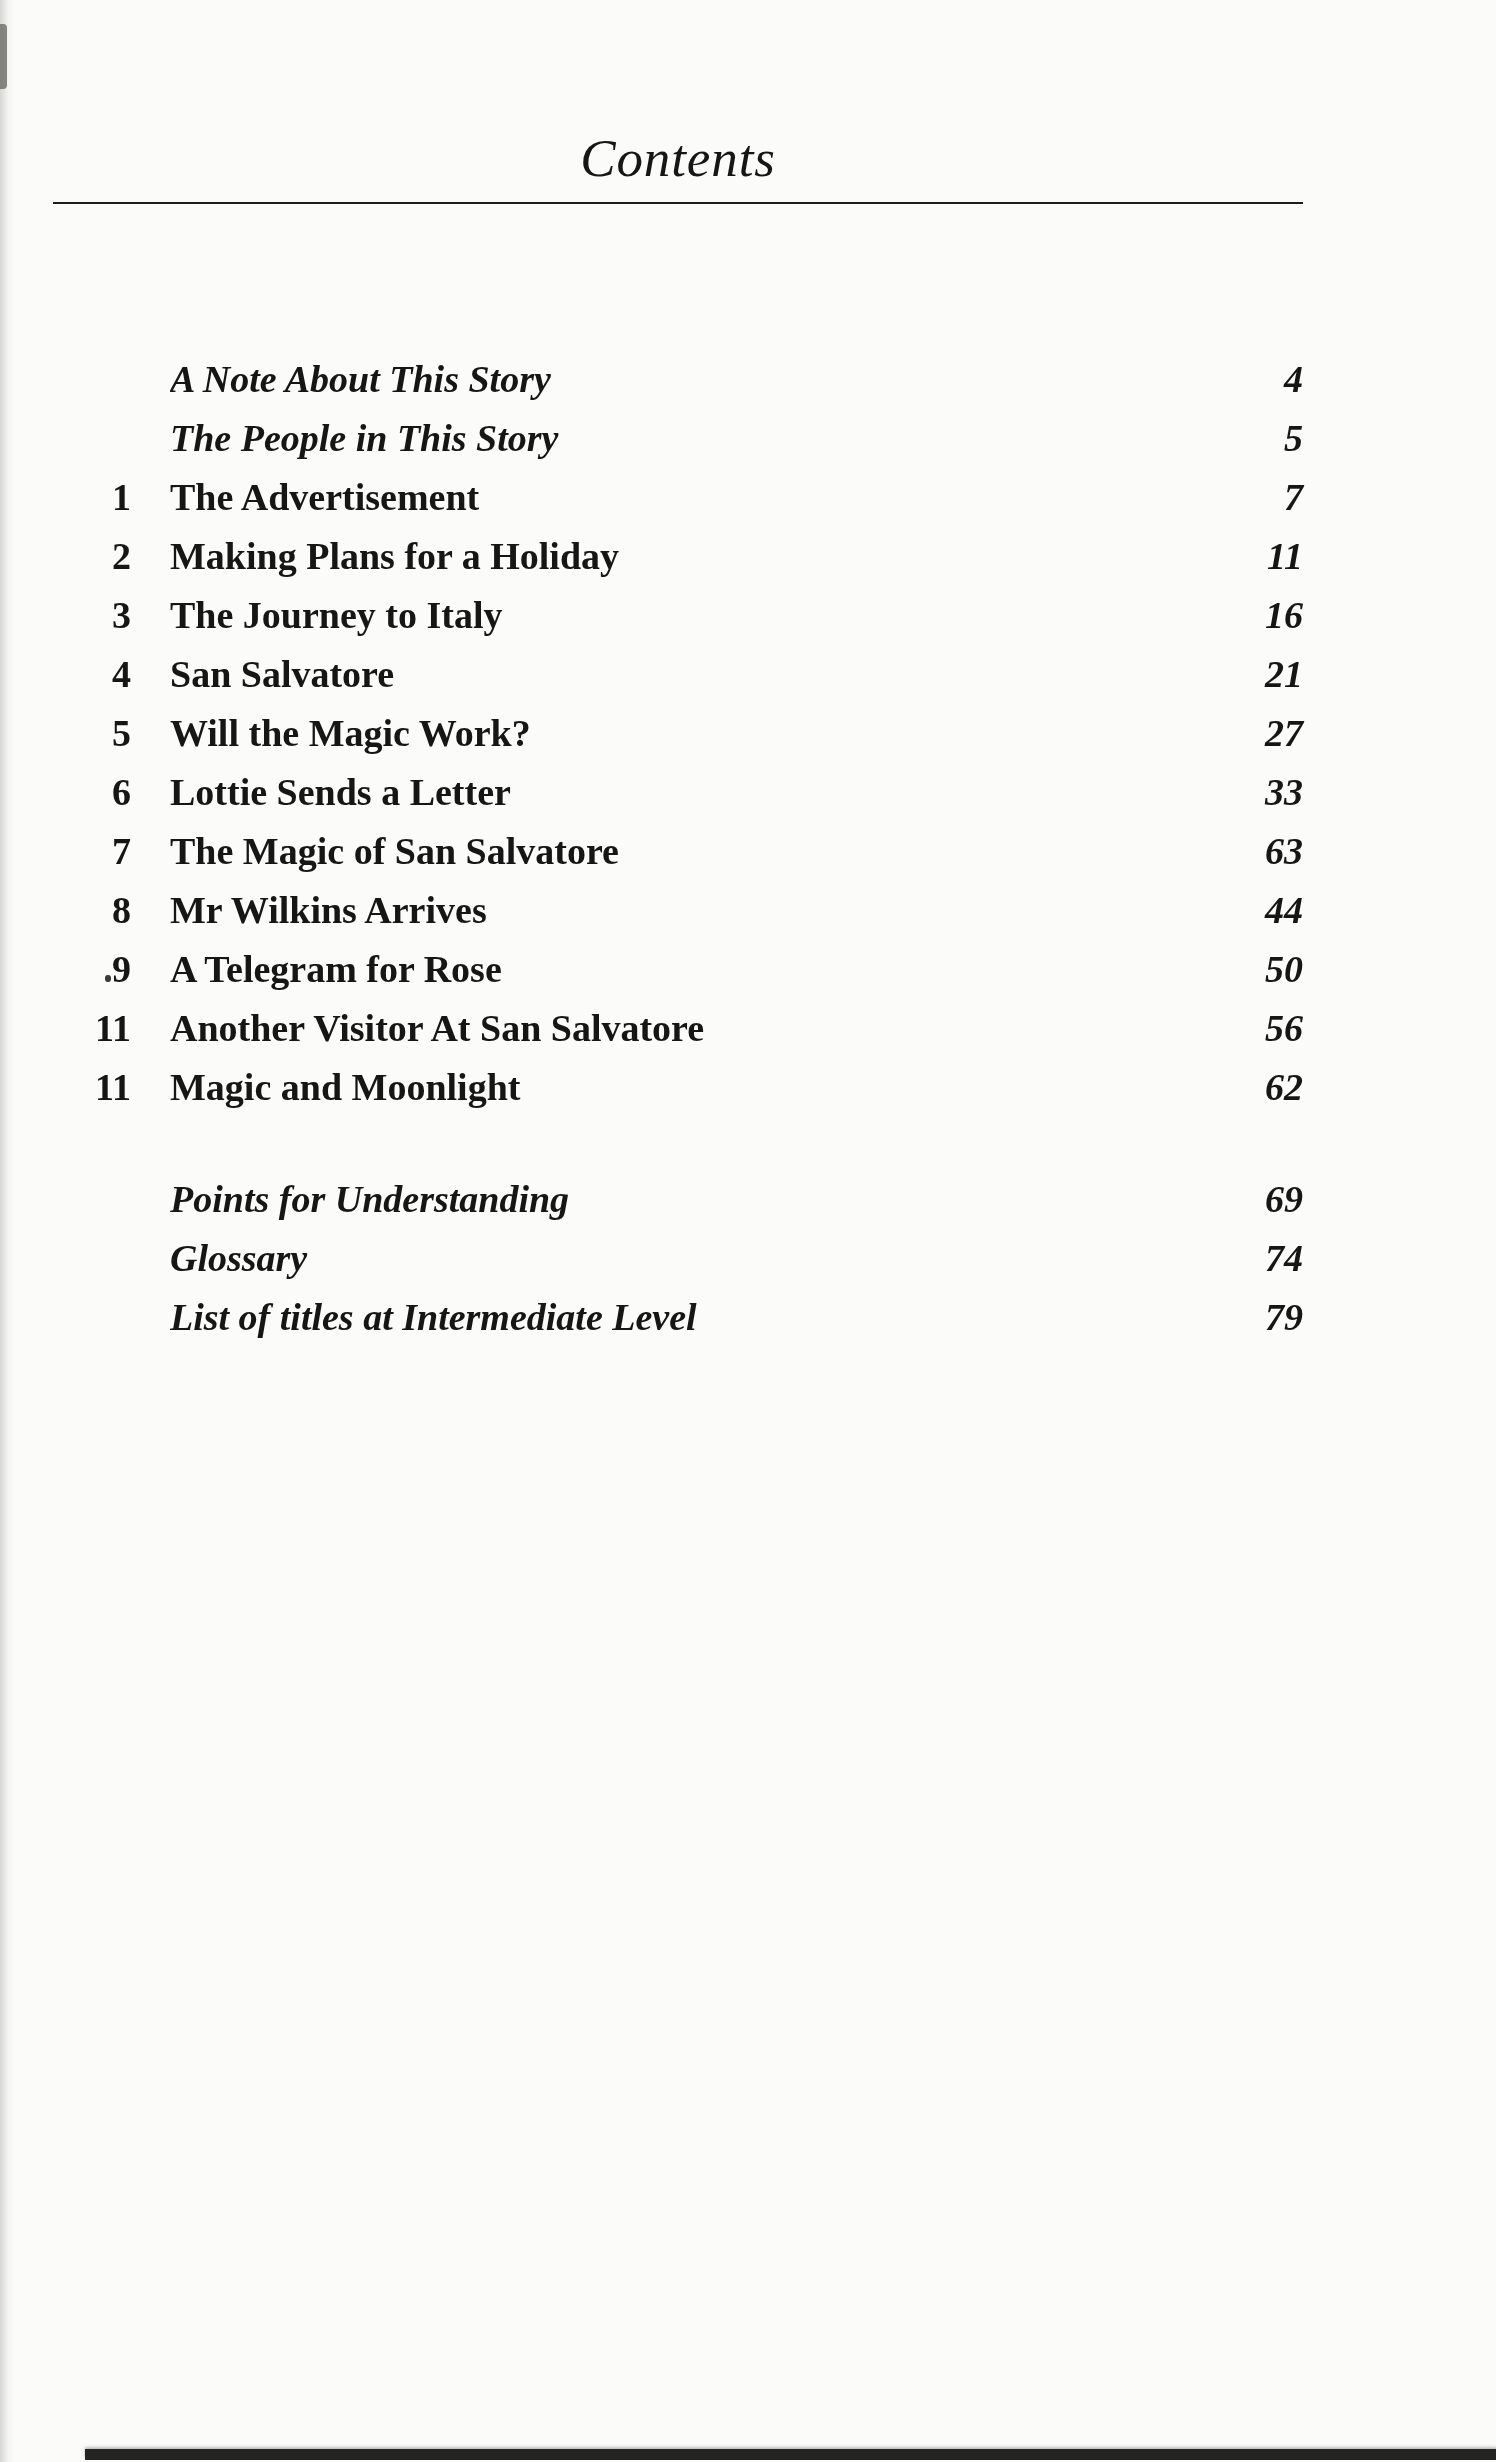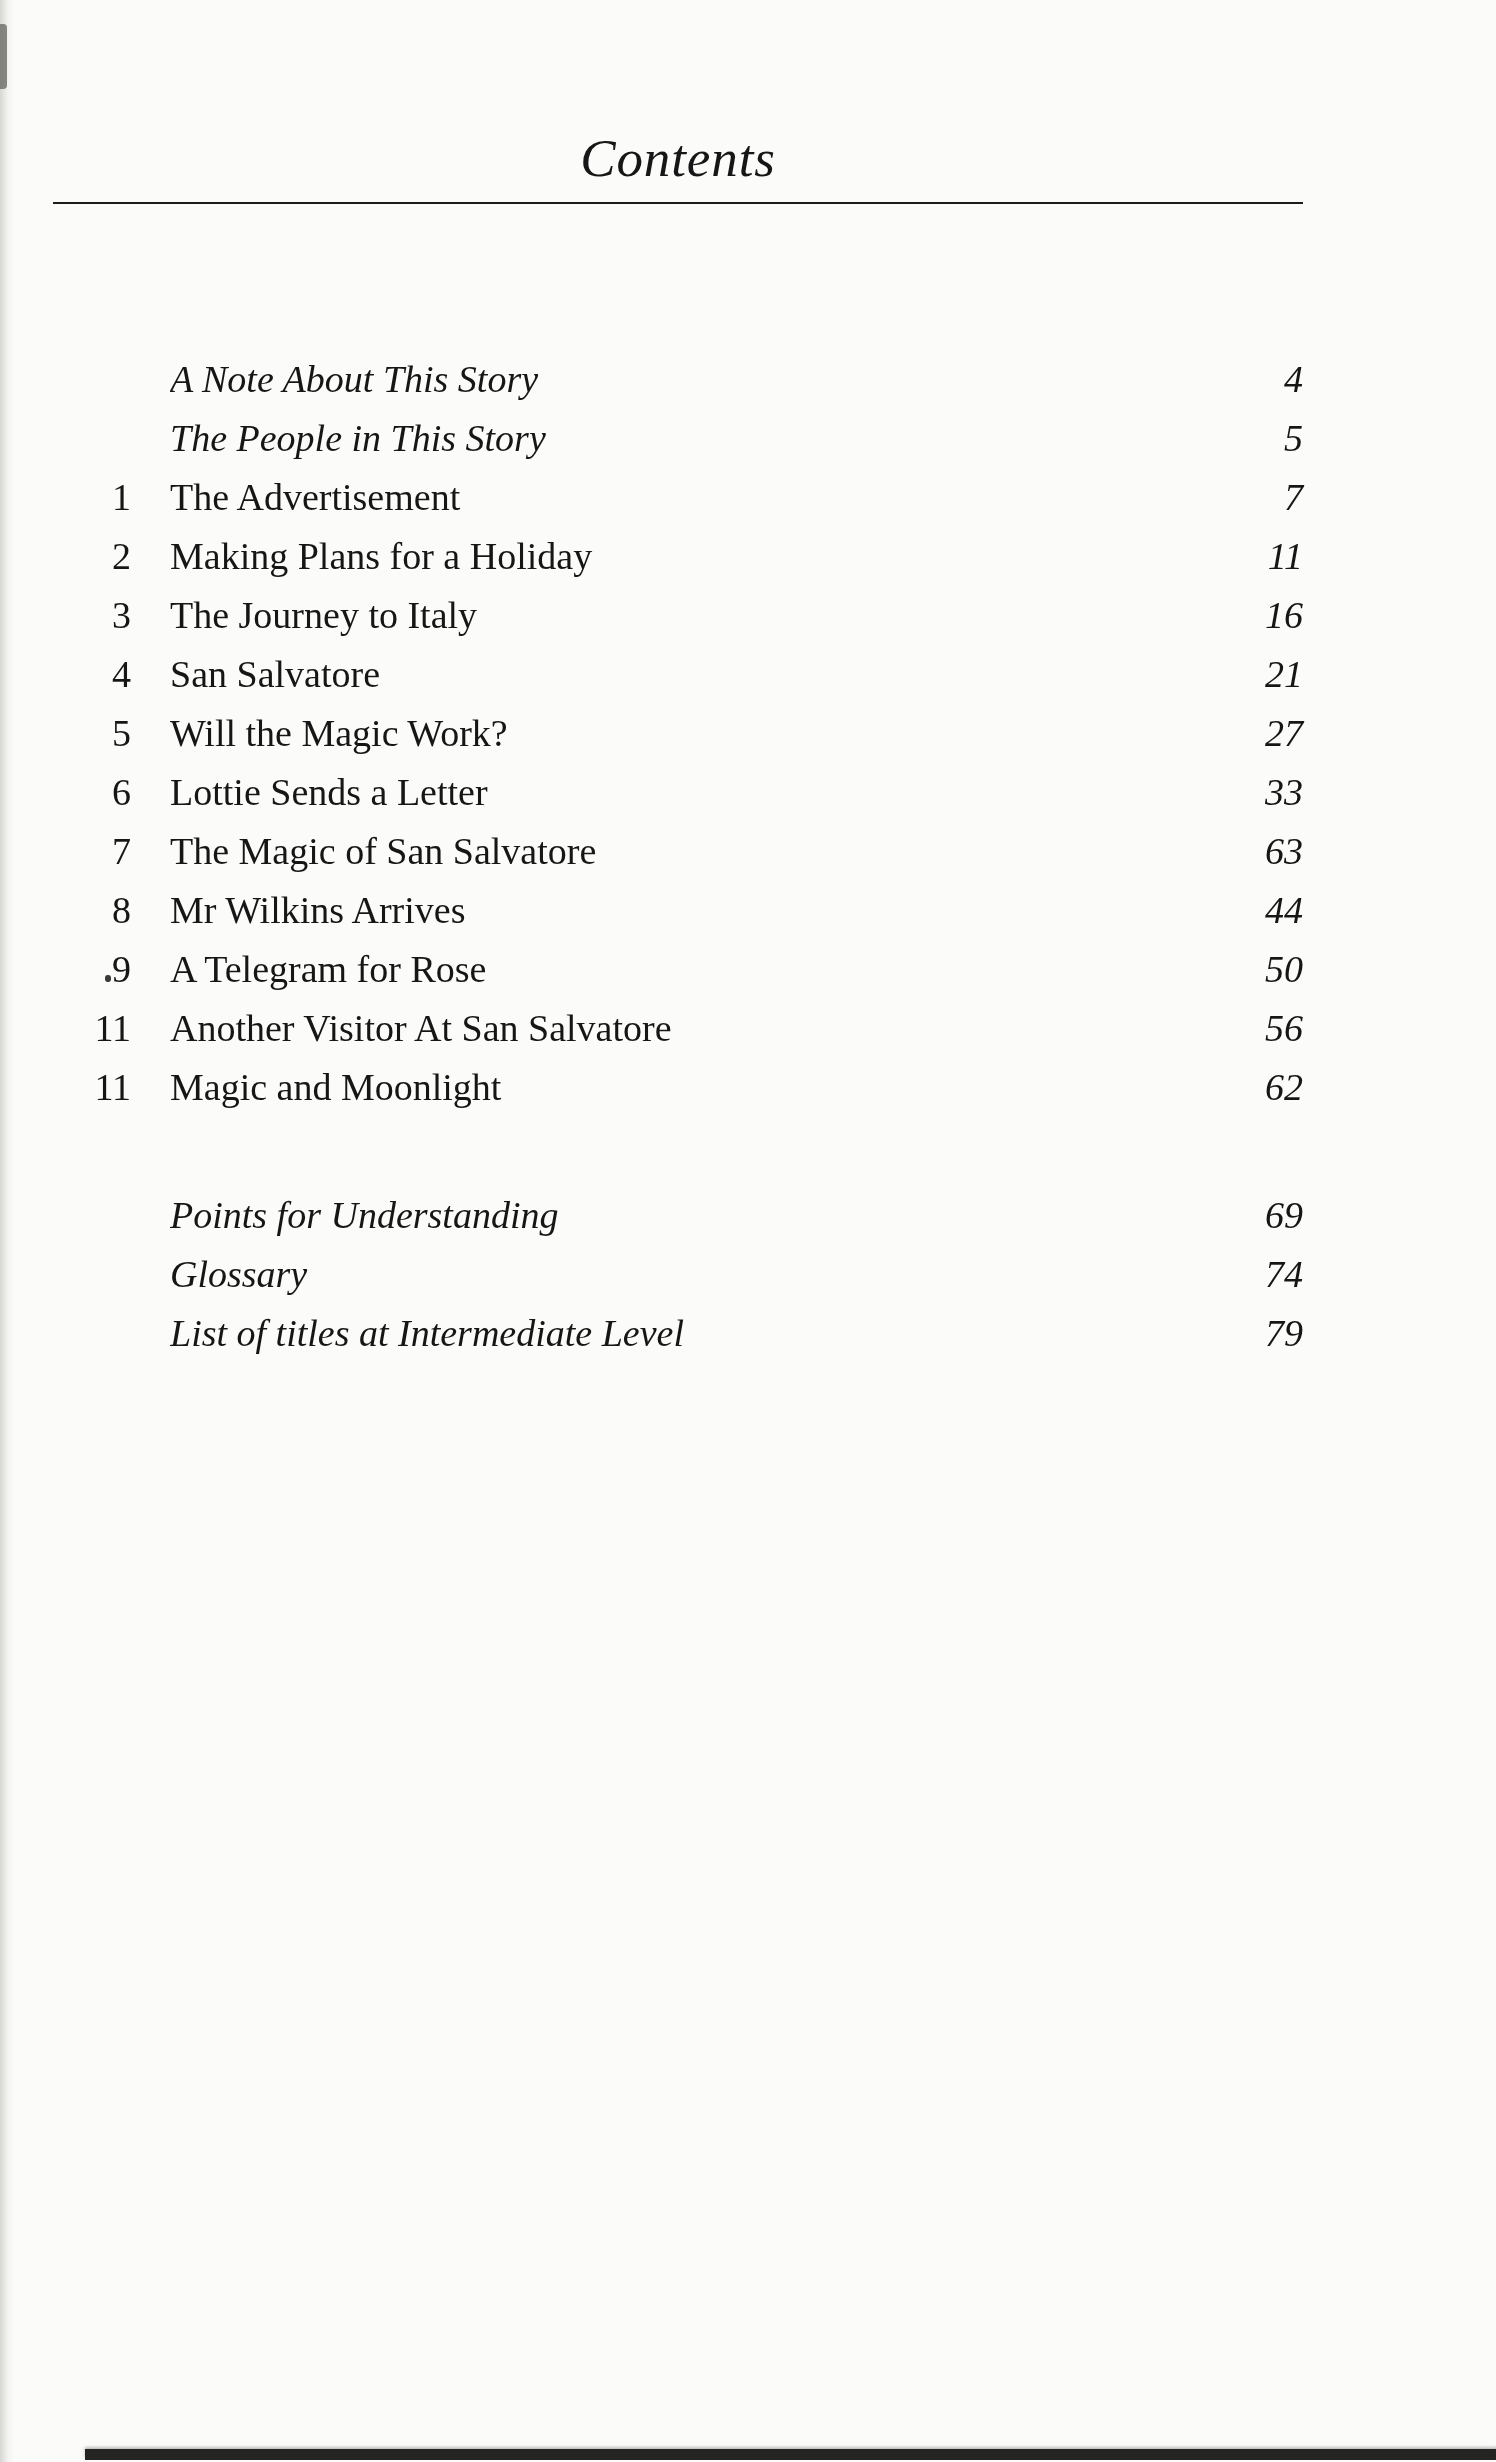--- a/index.html
+++ b/index.html
@@ -37,27 +37,28 @@
     height: 0;
   }
   .toc-rows {
     margin-top: 146px;
     font-size: 38px;
   }
   .toc-section {
     display: block;
   }
   .toc-section.back-matter {
-    margin-top: 69px;
+    margin-top: 53px;
   }
   .toc-row {
     display: flex;
     align-items: flex-start;
     line-height: 59px;
     white-space: nowrap;
+    font-weight: bold;
   }
   .chap-num {
     flex: none;
     width: 78px;
     margin-right: 39px;
     text-align: right;
     font-style: normal;
   }
   .chap-label {
     flex: 1;

